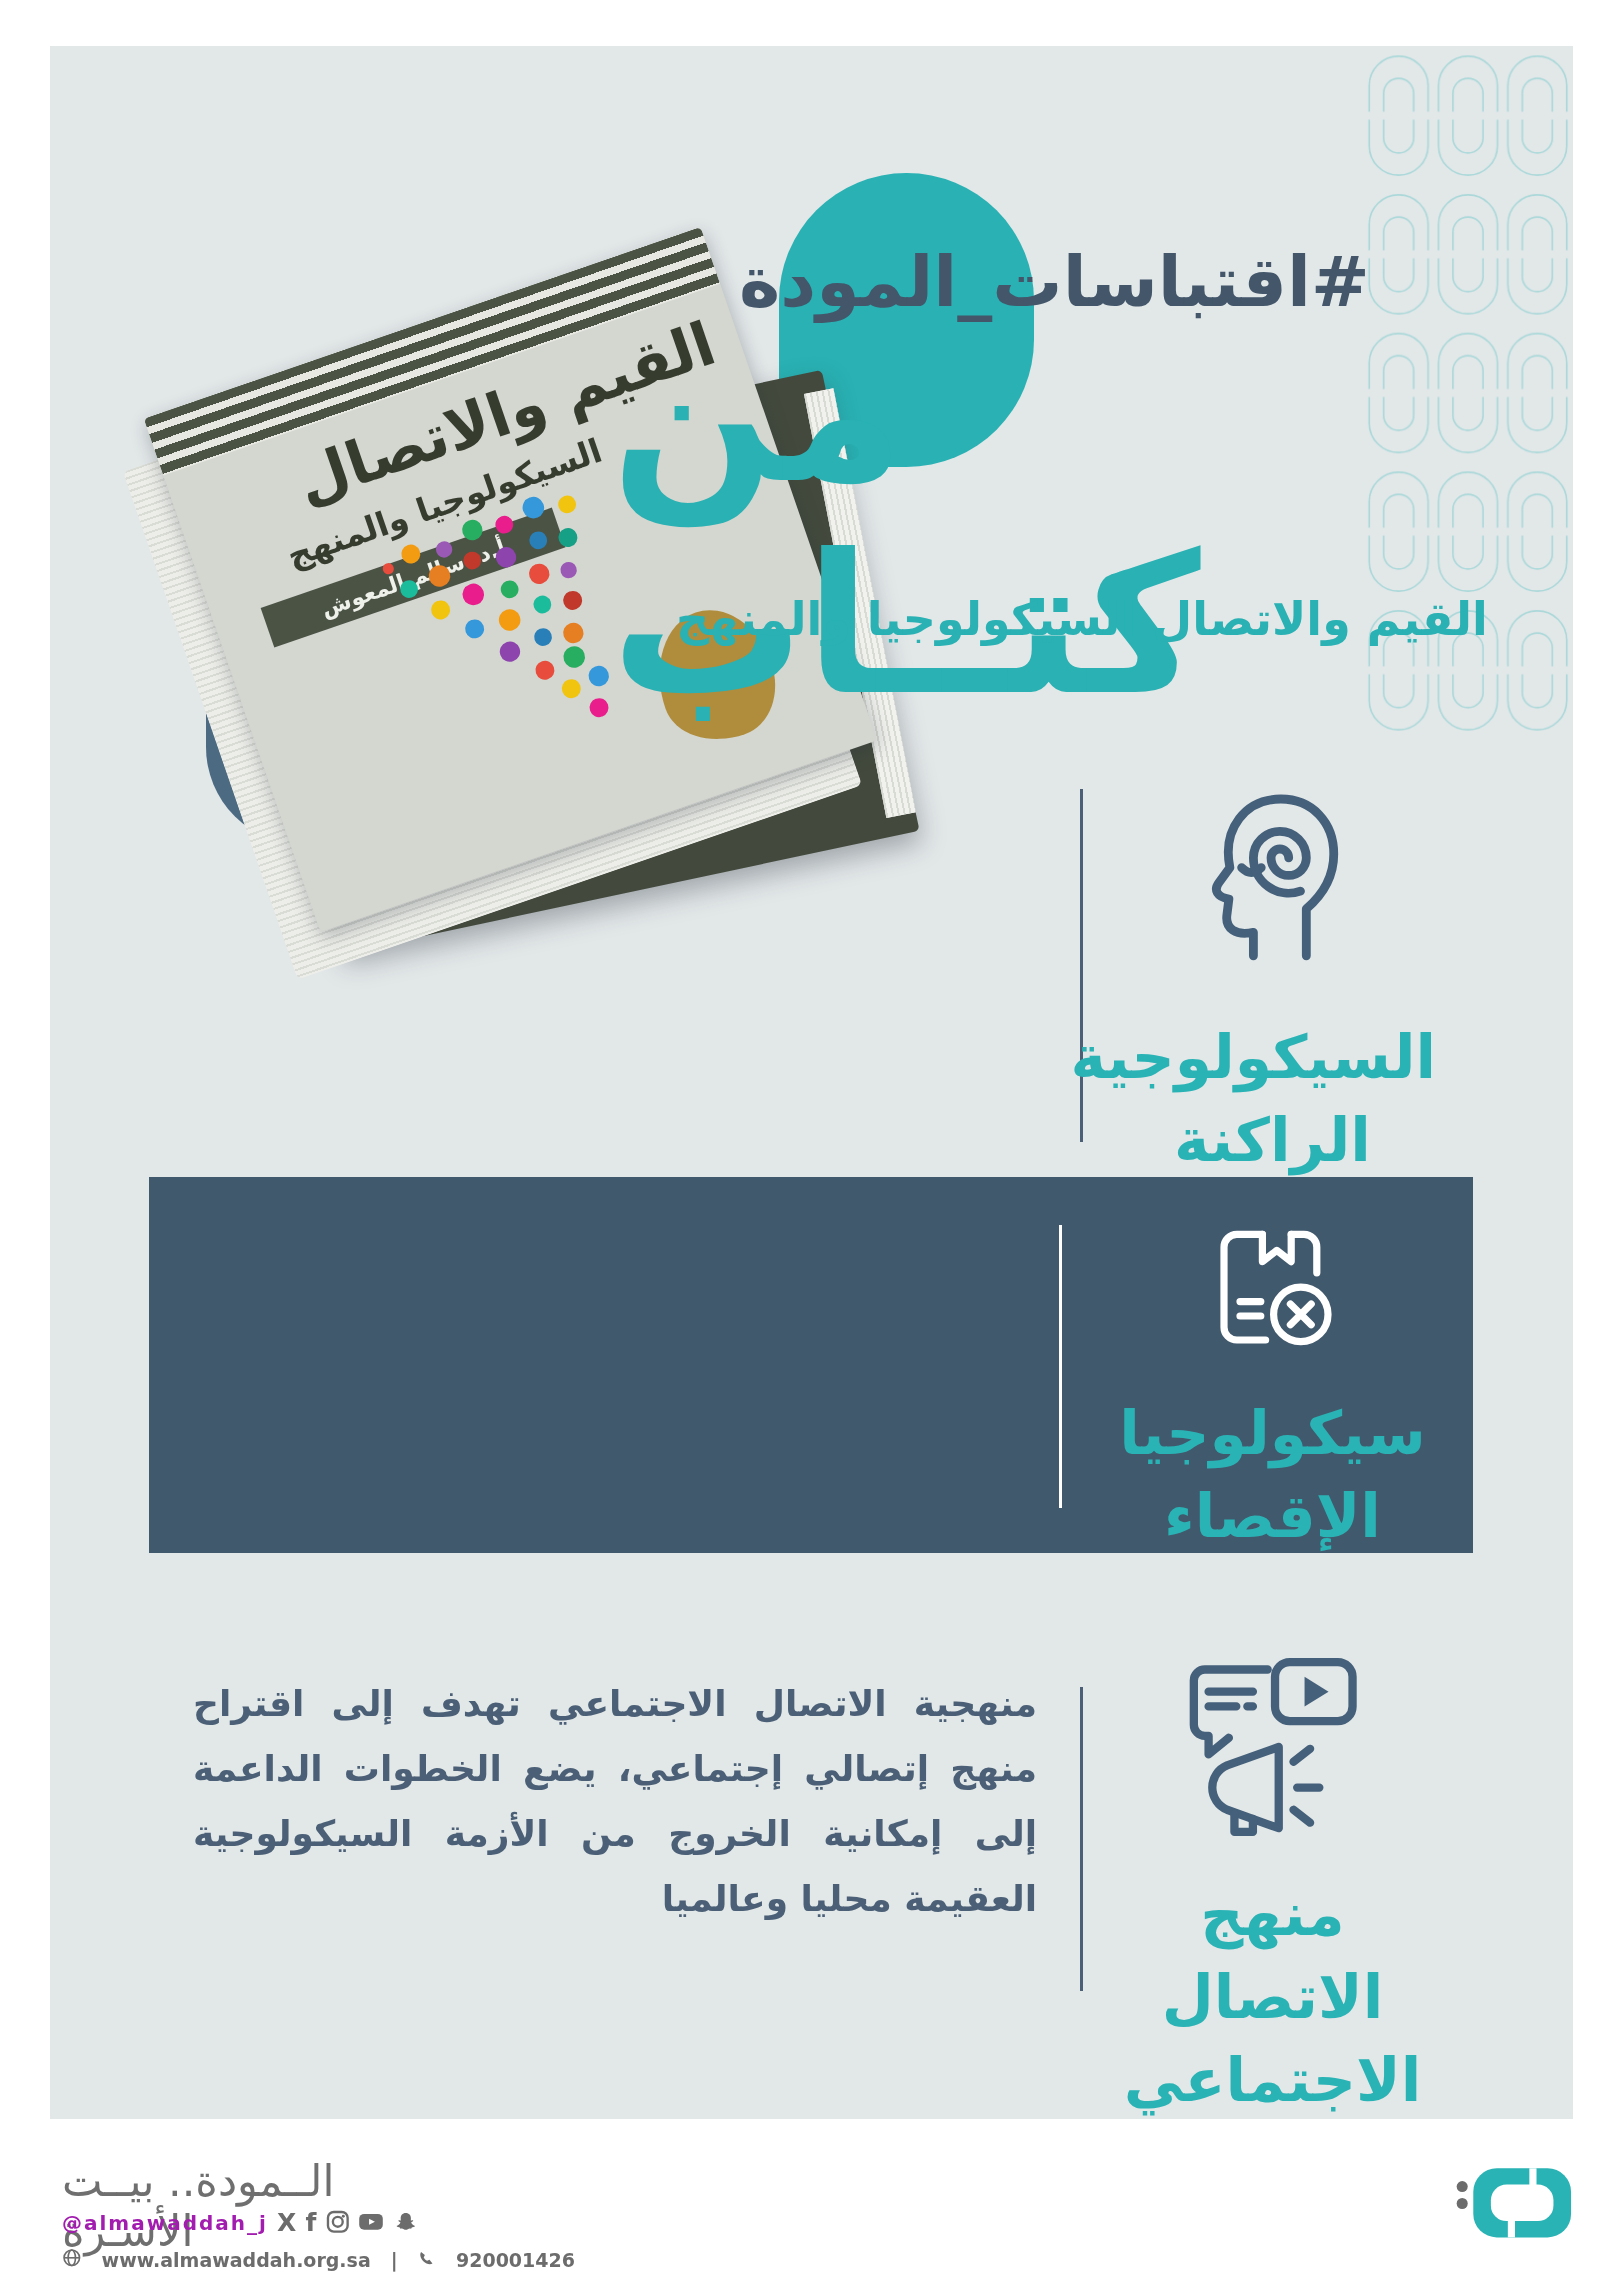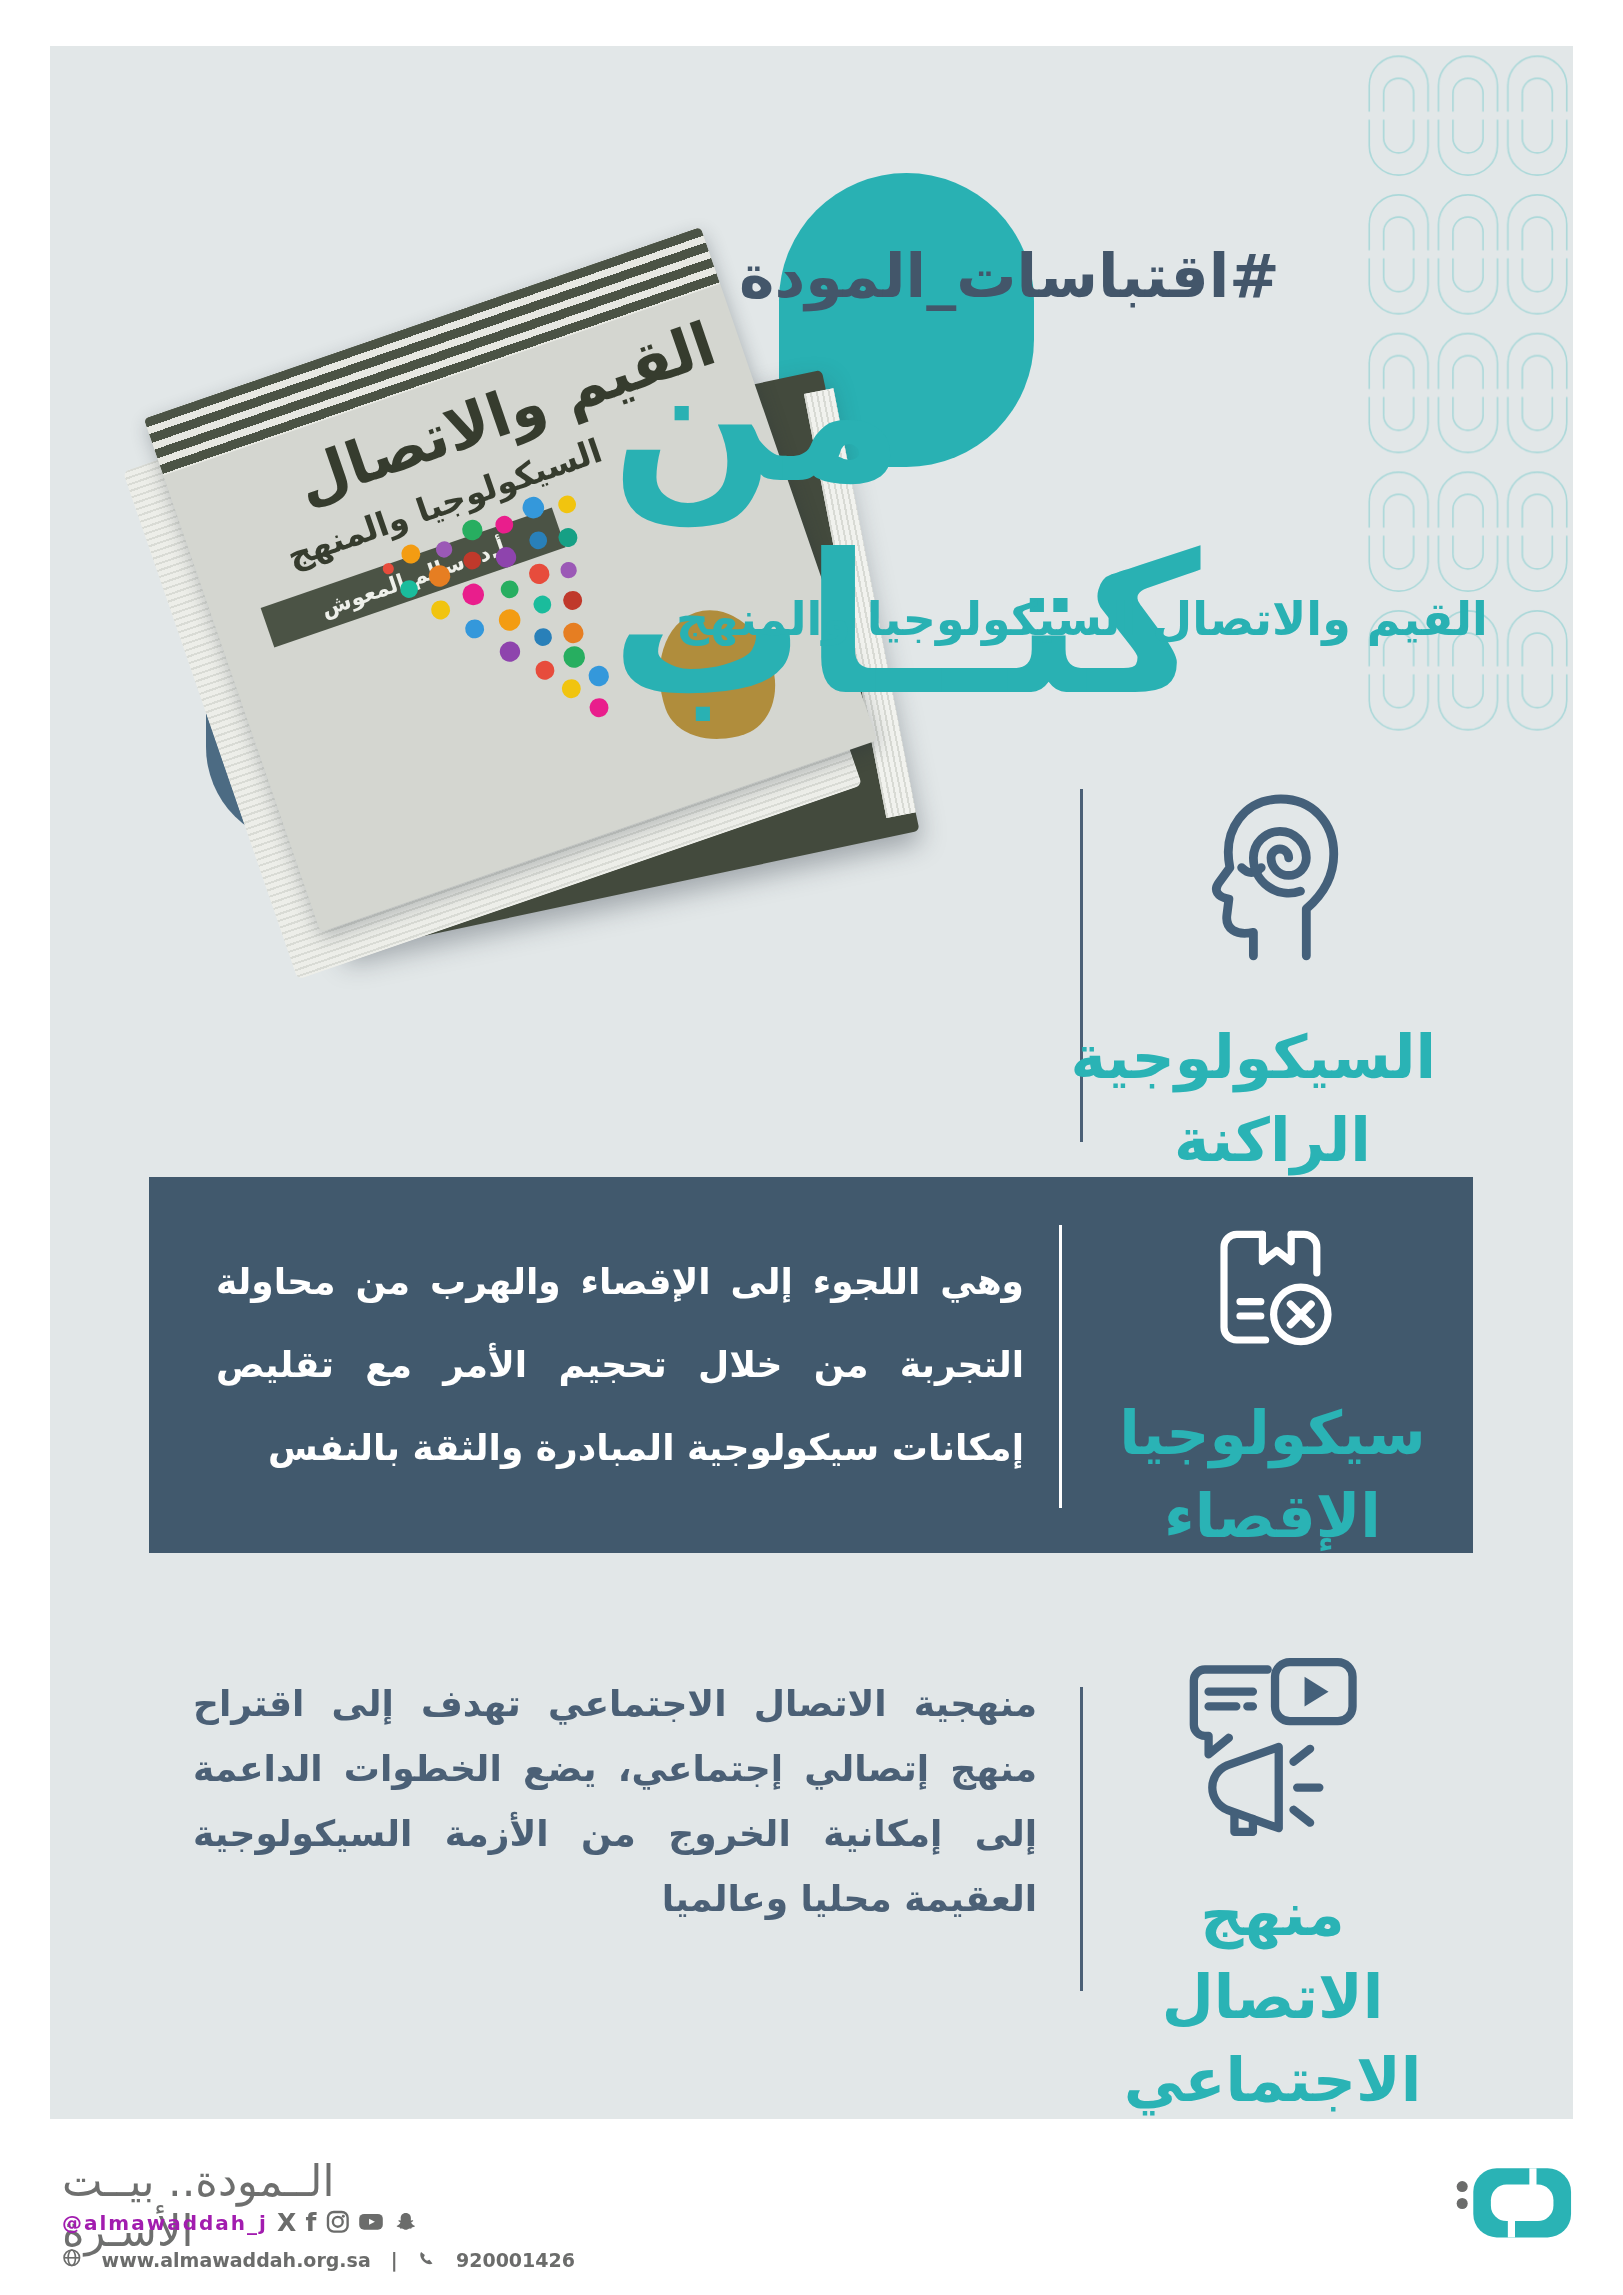--- a/index.html
+++ b/index.html
@@ -5,21 +5,21 @@
   html,body{margin:0;padding:0;background:#ffffff;}
   .page{position:relative;width:1623px;height:2295px;background:#ffffff;overflow:hidden;
         font-family:"DejaVu Sans",sans-serif;}
   .poster-bg{position:absolute;left:50px;top:46px;width:1523px;height:2073px;background:#e2e7e8;}
 
   
   .pattern{position:absolute;left:1364px;top:46px;width:208px;height:694px;overflow:hidden;opacity:.55;}
 
   
   .hashtag{position:absolute;right:99px;top:241px;width:785px;direction:rtl;text-align:left;
-           font-size:60px;font-weight:700;color:#43566a;letter-spacing:-1.3px;}
+           font-size:70px;font-weight:700;color:#43566a;letter-spacing:-1.3px;}
   .big-title{position:absolute;right:96px;top:308px;width:916px;direction:rtl;text-align:left;
            font-size:193px;font-weight:700;color:#29b1b3;line-height:1.1;}
   .subtitle{position:absolute;right:96px;top:592px;width:851px;direction:rtl;text-align:left;
            font-size:46px;font-weight:700;color:#29b1b3;}
 
   
   .slate-square{position:absolute;left:206px;top:393px;width:631px;height:452px;border-radius:98px;background:#4c6b83;}
   .teal-drop{position:absolute;left:779px;top:173px;width:255px;height:294px;background:#29b1b3;
              border-radius:131px 131px 131px 0;}
   .book-wrap{position:absolute;left:190px;top:262px;width:661px;height:654px;}
@@ -137,21 +137,20 @@
         <path d="M40,92 V80 C31,82 25.5,78 26.5,71 L27.5,63 C21.5,62 19.5,58.5 22.5,54.5 L28,47 C24,27 36,12 54,12 C70,12 81,24 81,40 C81,53 74,62 67,68 V92"></path>
         <path d="M34,47 q5,5 10,0"></path>
         <path d="M58,42 a4.5,4.5 0 1 0 -9,0 a9,9 0 1 0 18,0 a13.5,13.5 0 1 0 -27,0 a18,18 0 0 0 24,17"></path>
       </g>
     </svg>
   </div>
   <div class="label l1">السيكولوجية
 الراكنة</div>
 
   <div class="dark-band"></div>
-  <div class="para p2">وهي اللجوء إلى الإقصاء والهرب من محاولة التجربة من خلال تحجيم الأمر مع تقليص إمكانات سيكولوجية المبادرة والثقة بالنفس</div>
   <div class="divider d2"></div>
   <div class="icon2">
     <svg viewBox="0 0 100 100" width="160" height="160" xmlns="http://www.w3.org/2000/svg">
       <g fill="none" stroke="#ffffff" stroke-width="4.5" stroke-linecap="round" stroke-linejoin="round">
         <path d="M44,14 v17 l9,-7 9,7 v-17"></path>
         <path d="M44,14 h-16 a8,8 0 0 0 -8,8 v50 a8,8 0 0 0 8,8 h18 M62,14 h8 a8,8 0 0 1 8,8 v16"></path>
         <path d="M30,56 h13 M30,65 h13"></path>
       </g>
       <circle cx="68" cy="64" r="17" fill="#41596d" stroke="#ffffff" stroke-width="4.5"></circle>
       <path d="M61.5,57.5 l13,13 M74.5,57.5 l-13,13" fill="none" stroke="#ffffff" stroke-width="4.5" stroke-linecap="round"></path>

